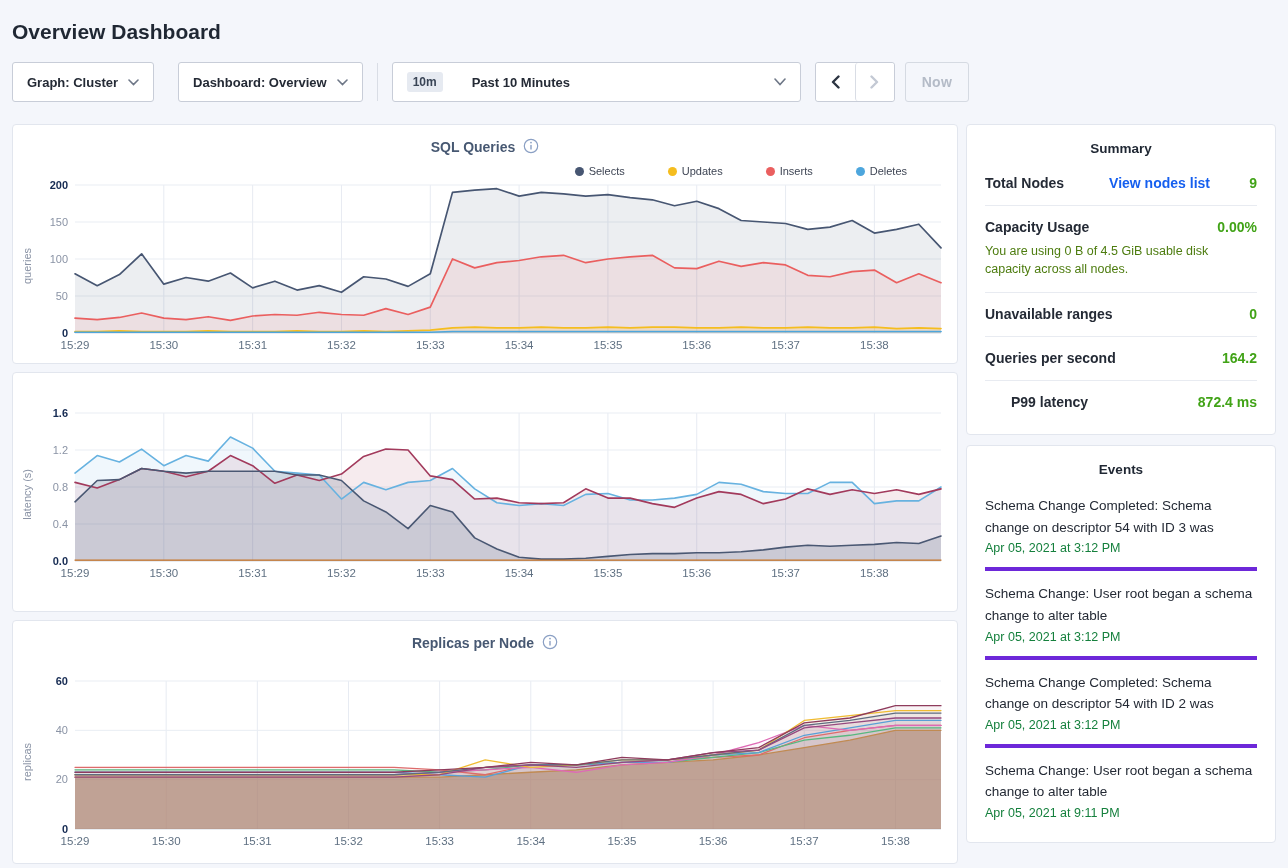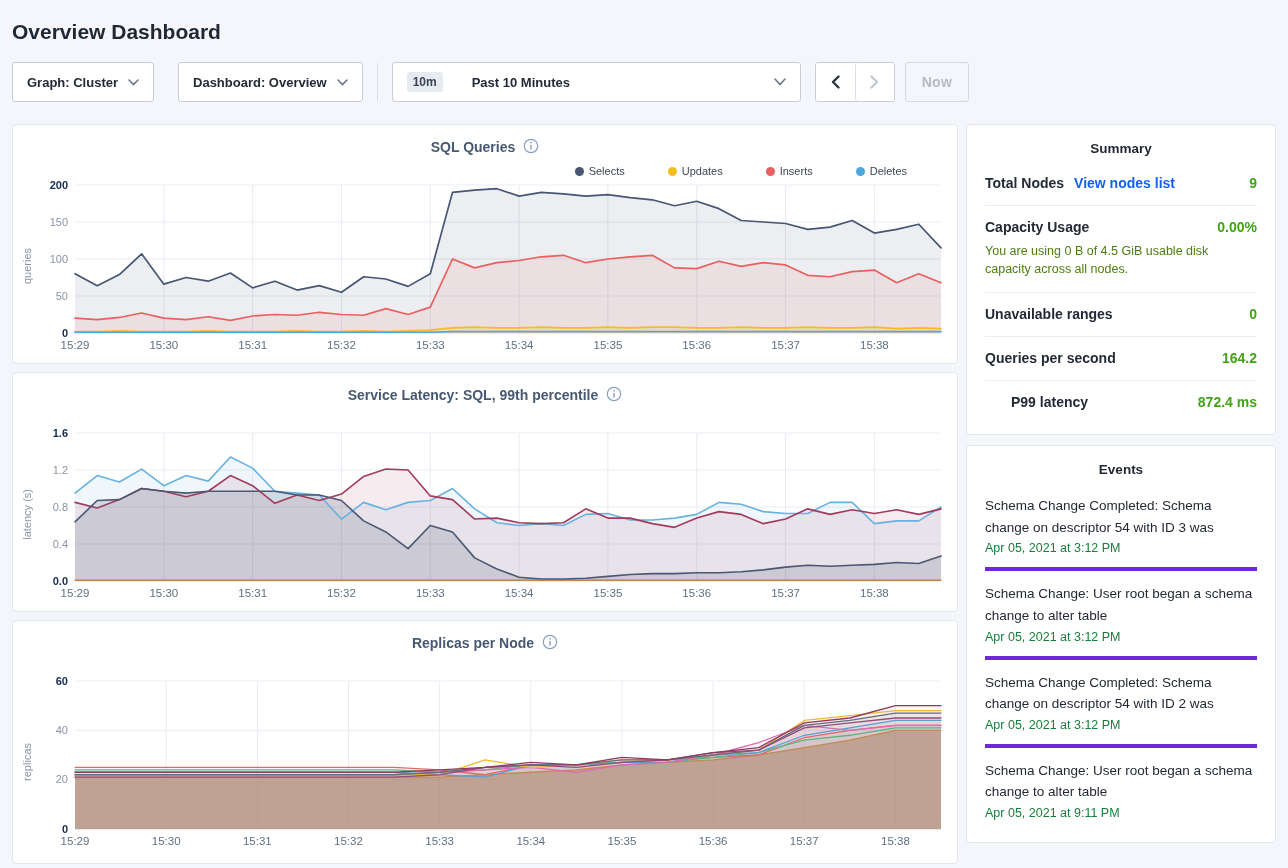--- a/index.html
+++ b/index.html
@@ -45,21 +45,21 @@
   .y-unit { width:16px; display:flex; align-items:center; justify-content:center; }
   .y-unit span { writing-mode:vertical-rl; transform:rotate(180deg); font-size:11px; color:#8a93a5; }
   svg.plot { display:block; }
 
   
   .side-col { width:310px; display:flex; flex-direction:column; gap:10px; }
   .panel-card { padding:16px 18px 10px; }
   .panel-title { text-align:center; font-weight:700; font-size:13.5px; color:#1f2733; padding-bottom:6px; }
   .sum-row { padding:13px 0 14px; border-bottom:1px solid #e8ebf1; }
   .sum-row:last-child { border-bottom:none;margin-left:26px; }
-  .sum-main { display:flex; align-items:center; }
+  .sum-main { display:flex; align-items:center;gap:35px; }
   .sum-label { font-weight:700; font-size:14px; color:#242a35; }
   .sum-link { color:#155fef; font-weight:700; font-size:14px; margin-left:10px; text-decoration:none; cursor:pointer; }
   .sum-value { margin-left:auto; color:#41a317; font-weight:700; font-size:14px; }
   .sum-desc { margin-top:7px; font-size:12.5px; line-height:1.45; color:#4d7c0f; }
   .event-item { padding:12px 0 12px; border-bottom:4px solid #6d28d9; cursor:pointer; }
   .event-item:last-child { border-bottom:none; }
   .event-text { font-size:13.5px; line-height:1.6; color:#242a35; display:-webkit-box; -webkit-line-clamp:2; -webkit-box-orient:vertical; overflow:hidden; }
   .event-time { margin-top:3px; font-size:12.5px; color:#15803d; }
   .chev-svg { display:block; }
 </style>
@@ -189,30 +189,20 @@
               <path d="M40,155.26 L62.205128205128204,155.26 L84.41025641025641,155.26 L106.61538461538461,155.26 L128.82051282051282,155.26 L151.02564102564102,155.26 L173.23076923076923,155.26 L195.43589743589743,155.26 L217.64102564102564,155.26 L239.84615384615384,155.26 L262.05128205128204,155.26 L284.2564102564103,155.26 L306.46153846153845,155.26 L328.66666666666663,155.26 L350.87179487179486,155.26 L373.0769230769231,155.26 L395.28205128205127,155.26 L417.48717948717945,154.52 L439.6923076923077,154.52 L461.8974358974359,154.52 L484.1025641025641,154.52 L506.30769230769226,154.52 L528.5128205128206,154.52 L550.7179487179487,154.52 L572.9230769230769,154.52 L595.1282051282051,154.52 L617.3333333333333,154.52 L639.5384615384615,154.52 L661.7435897435897,154.52 L683.9487179487179,154.52 L706.1538461538462,154.52 L728.3589743589744,154.52 L750.5641025641025,154.52 L772.7692307692307,154.52 L794.9743589743589,154.52 L817.1794871794872,154.52 L839.3846153846154,154.52 L861.5897435897435,154.52 L883.7948717948718,154.52 L906,154.52 L906,156 L40,156 Z" fill="#4da6dd" fill-opacity="0.15" stroke="none"></path>
               <polyline points="40,96.8 62.205128205128204,108.64 84.41025641025641,97.53999999999999 106.61538461538461,76.82 128.82051282051282,107.16 151.02564102564102,100.5 173.23076923076923,104.2 195.43589743589743,96.06 217.64102564102564,110.86 239.84615384615384,104.2 262.05128205128204,113.08000000000001 284.2564102564103,108.64 306.46153846153845,115.3 328.66666666666663,99.75999999999999 350.87179487179486,101.98 373.0769230769231,109.38 395.28205128205127,96.8 417.48717948717945,15.400000000000006 439.6923076923077,13.180000000000007 461.8974358974359,11.700000000000017 484.1025641025641,19.099999999999994 506.30769230769226,15.400000000000006 528.5128205128206,16.879999999999995 550.7179487179487,19.099999999999994 572.9230769230769,17.620000000000005 595.1282051282051,20.579999999999984 617.3333333333333,22.799999999999983 639.5384615384615,28.72 661.7435897435897,24.28 683.9487179487179,31.680000000000007 706.1538461538462,43.519999999999996 728.3589743589744,45 750.5641025641025,46.480000000000004 772.7692307692307,52.400000000000006 794.9743589743589,50.18000000000001 817.1794871794872,43.519999999999996 839.3846153846154,56.099999999999994 861.5897435897435,52.400000000000006 883.7948717948718,47.22 906,70.9" fill="none" stroke="#475672" stroke-width="1.7" stroke-linejoin="round" stroke-linecap="round"></polyline>
               <polyline points="40,141.2 62.205128205128204,142.68 84.41025641025641,140.46 106.61538461538461,136.02 128.82051282051282,141.2 151.02564102564102,142.68 173.23076923076923,139.72 195.43589743589743,143.42 217.64102564102564,138.98 239.84615384615384,137.5 262.05128205128204,138.24 284.2564102564103,135.28 306.46153846153845,137.5 328.66666666666663,138.24 350.87179487179486,131.57999999999998 373.0769230769231,137.5 395.28205128205127,130.1 417.48717948717945,82 439.6923076923077,90.88 461.8974358974359,85.7 484.1025641025641,83.48 506.30769230769226,79.78 528.5128205128206,78.3 550.7179487179487,85.7 572.9230769230769,82 595.1282051282051,79.78 617.3333333333333,78.3 639.5384615384615,90.88 661.7435897435897,91.62 683.9487179487179,84.22 706.1538461538462,89.39999999999999 728.3589743589744,85.7 750.5641025641025,87.92 772.7692307692307,98.28 794.9743589743589,99.75999999999999 817.1794871794872,94.58000000000001 839.3846153846154,93.1 861.5897435897435,105.68 883.7948717948718,96.8 906,105.68" fill="none" stroke="#ea5f5f" stroke-width="1.7" stroke-linejoin="round" stroke-linecap="round"></polyline>
               <polyline points="40,154.52 62.205128205128204,154.52 84.41025641025641,153.78 106.61538461538461,154.52 128.82051282051282,154.52 151.02564102564102,154.52 173.23076923076923,153.78 195.43589743589743,154.52 217.64102564102564,154.52 239.84615384615384,154.52 262.05128205128204,153.78 284.2564102564103,154.52 306.46153846153845,154.52 328.66666666666663,153.78 350.87179487179486,154.52 373.0769230769231,153.78 395.28205128205127,153.04 417.48717948717945,150.82 439.6923076923077,150.08 461.8974358974359,150.82 484.1025641025641,150.82 506.30769230769226,150.08 528.5128205128206,150.82 550.7179487179487,150.82 572.9230769230769,150.08 595.1282051282051,150.82 617.3333333333333,150.08 639.5384615384615,150.08 661.7435897435897,150.82 683.9487179487179,150.82 706.1538461538462,150.08 728.3589743589744,150.82 750.5641025641025,150.82 772.7692307692307,150.08 794.9743589743589,150.82 817.1794871794872,150.82 839.3846153846154,150.08 861.5897435897435,151.56 883.7948717948718,150.82 906,151.56" fill="none" stroke="#f5bd1f" stroke-width="1.7" stroke-linejoin="round" stroke-linecap="round"></polyline>
               <polyline points="40,155.26 62.205128205128204,155.26 84.41025641025641,155.26 106.61538461538461,155.26 128.82051282051282,155.26 151.02564102564102,155.26 173.23076923076923,155.26 195.43589743589743,155.26 217.64102564102564,155.26 239.84615384615384,155.26 262.05128205128204,155.26 284.2564102564103,155.26 306.46153846153845,155.26 328.66666666666663,155.26 350.87179487179486,155.26 373.0769230769231,155.26 395.28205128205127,155.26 417.48717948717945,154.52 439.6923076923077,154.52 461.8974358974359,154.52 484.1025641025641,154.52 506.30769230769226,154.52 528.5128205128206,154.52 550.7179487179487,154.52 572.9230769230769,154.52 595.1282051282051,154.52 617.3333333333333,154.52 639.5384615384615,154.52 661.7435897435897,154.52 683.9487179487179,154.52 706.1538461538462,154.52 728.3589743589744,154.52 750.5641025641025,154.52 772.7692307692307,154.52 794.9743589743589,154.52 817.1794871794872,154.52 839.3846153846154,154.52 861.5897435897435,154.52 883.7948717948718,154.52 906,154.52" fill="none" stroke="#4da6dd" stroke-width="1.7" stroke-linejoin="round" stroke-linecap="round"></polyline>
             </svg>
         </div>
       </div>
 
       <div class="card chart-card">
-        <div class="chart-title-row">
-          <span>Service Latency: SQL, 99th percentile</span>
-          <span>
-            <svg width="16" height="16" viewBox="0 0 16 16">
-                <circle cx="8" cy="8" r="6.7" stroke="#8ba0c4" stroke-width="1.2" fill="none"></circle>
-                <rect x="7.3" y="6.8" width="1.4" height="5" rx="0.7" fill="#8ba0c4"></rect>
-                <circle cx="8" cy="4.6" r="0.9" fill="#8ba0c4"></circle>
-              </svg>
-          </span>
-        </div>
         <div class="legend-row"></div>
         <div class="chart-body">
           <div class="y-unit">
               <span>latency (s)</span>
             </div>
           <svg class="plot" width="916" height="178" viewBox="0 0 916 178">
               <text x="40" y="172" text-anchor="middle" font-size="11.5" fill="#5f7082" font-family="Liberation Sans, sans-serif">15:29</text>
               <line x1="128.82051282051282" y1="8" x2="128.82051282051282" y2="156" stroke="#e7ebf2" stroke-width="1"></line>
               <text x="128.82051282051282" y="172" text-anchor="middle" font-size="11.5" fill="#5f7082" font-family="Liberation Sans, sans-serif">15:30</text>
               <line x1="217.64102564102564" y1="8" x2="217.64102564102564" y2="156" stroke="#e7ebf2" stroke-width="1"></line>

